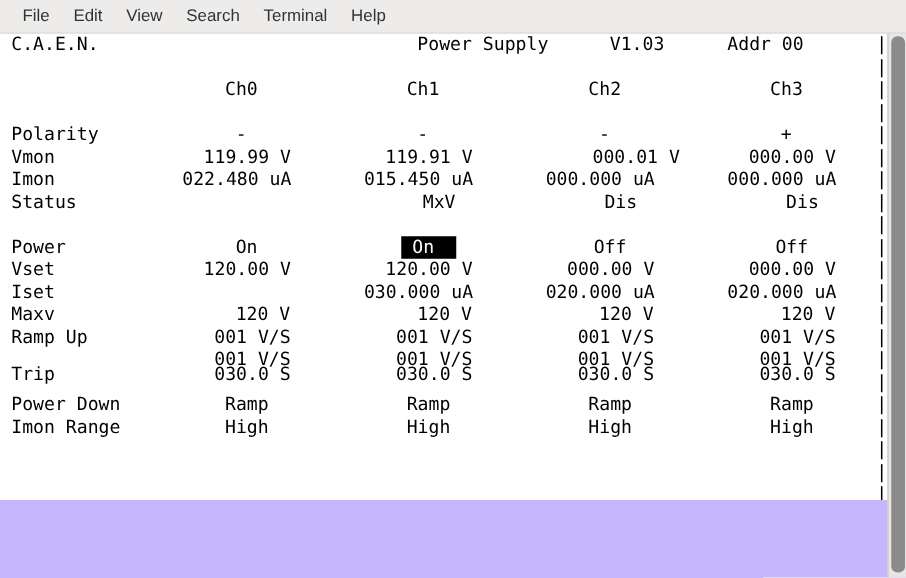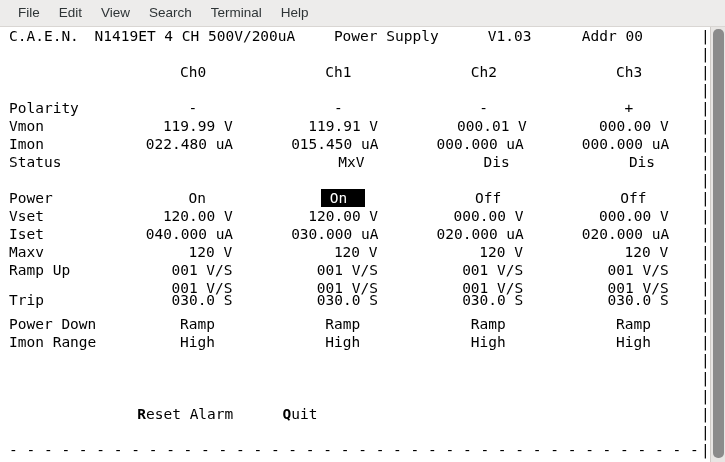--- a/index.html
+++ b/index.html
@@ -42,21 +42,21 @@
     white-space: nowrap;
     cursor: default;
     line-height: 1;
   }
 
   
   .terminal {
     position: absolute;
     left: 0; top: 27px;
     width: 710px;
-    height: 435px;
+    height: 373px;
     background: #ffffff;
     color: #000000;
     font-family: "DejaVu Sans Mono", "Liberation Mono", monospace;
     font-size: 14.5px;
     line-height: 18px;
     overflow: hidden;
   }
   .trow {
     position: absolute;
     left: 0;
@@ -113,29 +113,29 @@
   <div class="menubar" id="menubar">
       <div class="menu-item">File</div>
       <div class="menu-item">Edit</div>
       <div class="menu-item">View</div>
       <div class="menu-item">Search</div>
       <div class="menu-item">Terminal</div>
       <div class="menu-item">Help</div>
     </div>
 
   <div class="terminal" id="screen">
-      <div class="trow" style="top: 0px;"><span class="cell" style="left: 9px;">C.A.E.N.</span><span class="cell" style="left: 94.5px;">N1419ET 4 CH 500V/200uA</span><span class="cell" style="left: 333.9px;">Power Supply</span><span class="cell" style="left: 487.8px; text-align: center;">V1.03</span><span class="cell" style="left: 581.85px;">Addr 00</span></div>
+      <div class="trow" style="top: 0px;"><span class="cell" style="left: 9px;">C.A.E.N.</span><span class="cell" style="left: 333.9px;">Power Supply</span><span class="cell" style="left: 487.8px; text-align: center;">V1.03</span><span class="cell" style="left: 581.85px;">Addr 00</span></div>
       <div class="trow" style="top: 36px;"><span class="cell" style="left: 180px;">Ch0</span><span class="cell" style="left: 325.35px;">Ch1</span><span class="cell" style="left: 470.7px;">Ch2</span><span class="cell" style="left: 616.05px;">Ch3</span></div>
       <div class="trow" style="top: 72px;"><span class="cell" style="left: 9px;">Polarity</span><span class="cell" style="left: 188.55px;">-</span><span class="cell" style="left: 333.9px;">-</span><span class="cell" style="left: 479.25px;">-</span><span class="cell" style="left: 624.6px;">+</span></div>
-      <div class="trow" style="top: 90px;"><span class="cell" style="left: 9px;">Vmon</span><span class="cell" style="left: 162.9px;">119.99 V</span><span class="cell" style="left: 308.25px;">119.91 V</span><span class="cell" style="left: 457px;">000.01 V</span><span class="cell" style="left: 598.95px;">000.00 V</span></div>
+      <div class="trow" style="top: 90px;"><span class="cell" style="left: 9px;">Vmon</span><span class="cell" style="left: 162.9px;">119.99 V</span><span class="cell" style="left: 308.25px;">119.91 V</span><span class="cell" style="left: 474px;">000.01 V</span><span class="cell" style="left: 598.95px;">000.00 V</span></div>
       <div class="trow" style="top: 108px;"><span class="cell" style="left: 9px;">Imon</span><span class="cell" style="left: 145.8px;">022.480 uA</span><span class="cell" style="left: 291.15px;">015.450 uA</span><span class="cell" style="left: 436.5px;">000.000 uA</span><span class="cell" style="left: 581.85px;">000.000 uA</span></div>
       <div class="trow" style="top: 126px;"><span class="cell" style="left: 9px;">Status</span><span class="cell" style="left: 338.175px;">MxV</span><span class="cell" style="left: 483.525px;">Dis</span><span class="cell" style="left: 628.875px;">Dis</span></div>
       <div class="trow" style="top: 162px;"><span class="cell" style="left: 9px;">Power</span><span class="cell" style="left: 188.55px;">On</span><span class="cell inv" style="left: 321.075px;"> <span>On</span>  </span><span class="cell" style="left: 474.975px;">Off</span><span class="cell" style="left: 620.325px;">Off</span></div>
       <div class="trow" style="top: 180px;"><span class="cell" style="left: 9px;">Vset</span><span class="cell" style="left: 162.9px;">120.00 V</span><span class="cell" style="left: 308.25px;">120.00 V</span><span class="cell" style="left: 453.6px;">000.00 V</span><span class="cell" style="left: 598.95px;">000.00 V</span></div>
-      <div class="trow" style="top: 198px; text-decoration: underline;"><span class="cell" style="left: 9px;">Iset</span><span class="cell" style="left: 145.8px;">040.000 uA</span><span class="cell" style="left: 291.15px;">030.000 uA</span><span class="cell" style="left: 436.5px;">020.000 uA</span><span class="cell" style="left: 581.85px;">020.000 uA</span></div>
+      <div class="trow" style="top: 198px; text-decoration: underline;"><span class="cell" style="left: 9px;">Iset</span><span class="cell" style="left: 291.15px;">030.000 uA</span><span class="cell" style="left: 436.5px;">020.000 uA</span><span class="cell" style="left: 581.85px;">020.000 uA</span></div>
       <div class="trow" style="top: 216px;"><span class="cell" style="left: 9px;">Maxv</span><span class="cell" style="left: 188.55px;">120 V</span><span class="cell" style="left: 333.9px;">120 V</span><span class="cell" style="left: 479.25px;">120 V</span><span class="cell" style="left: 624.6px;">120 V</span></div>
       <div class="trow" style="top: 234px;"><span class="cell" style="left: 9px;">Ramp Up</span><span class="cell" style="left: 171.45px;">001 V/S</span><span class="cell" style="left: 316.8px;">001 V/S</span><span class="cell" style="left: 462.15px;">001 V/S</span><span class="cell" style="left: 607.5px;">001 V/S</span></div>
       <div class="trow" style="top: 252px;"><span class="cell" style="left: 171.45px;">001 V/S</span><span class="cell" style="left: 316.8px;">001 V/S</span><span class="cell" style="left: 462.15px;">001 V/S</span><span class="cell" style="left: 607.5px;">001 V/S</span></div>
       <div class="trow" style="top: 264px;"><span class="cell" style="left: 9px;">Trip</span><span class="cell" style="left: 171.45px;">030.0 S</span><span class="cell" style="left: 316.8px;">030.0 S</span><span class="cell" style="left: 462.15px;">030.0 S</span><span class="cell" style="left: 607.5px;">030.0 S</span></div>
       <div class="trow" style="top: 288px;"><span class="cell" style="left: 9px;">Power Down</span><span class="cell" style="left: 180px;">Ramp</span><span class="cell" style="left: 325.35px;">Ramp</span><span class="cell" style="left: 470.7px;">Ramp</span><span class="cell" style="left: 616.05px;">Ramp</span></div>
       <div class="trow" style="top: 306px;"><span class="cell" style="left: 9px;">Imon Range</span><span class="cell" style="left: 180px;">High</span><span class="cell" style="left: 325.35px;">High</span><span class="cell" style="left: 470.7px;">High</span><span class="cell" style="left: 616.05px;">High</span></div>
       <div class="trow" style="top: 378px;"><span class="cell" style="left: 137.25px;"><span class="bold">R</span><span>eset Alarm</span></span><span class="cell" style="left: 282.6px;"><span class="bold">Q</span><span>uit</span></span></div>
       <div class="trow" style="top: 414px;"><span class="cell" style="left: 9px;">- - - - - - - - - - - - - - - - - - - - - - - - - - - - - - - - - - - - - - - - - -</span></div>
       <div class="edge" style="top: 0px;">|</div>
       <div class="edge" style="top: 18px;">|</div>

